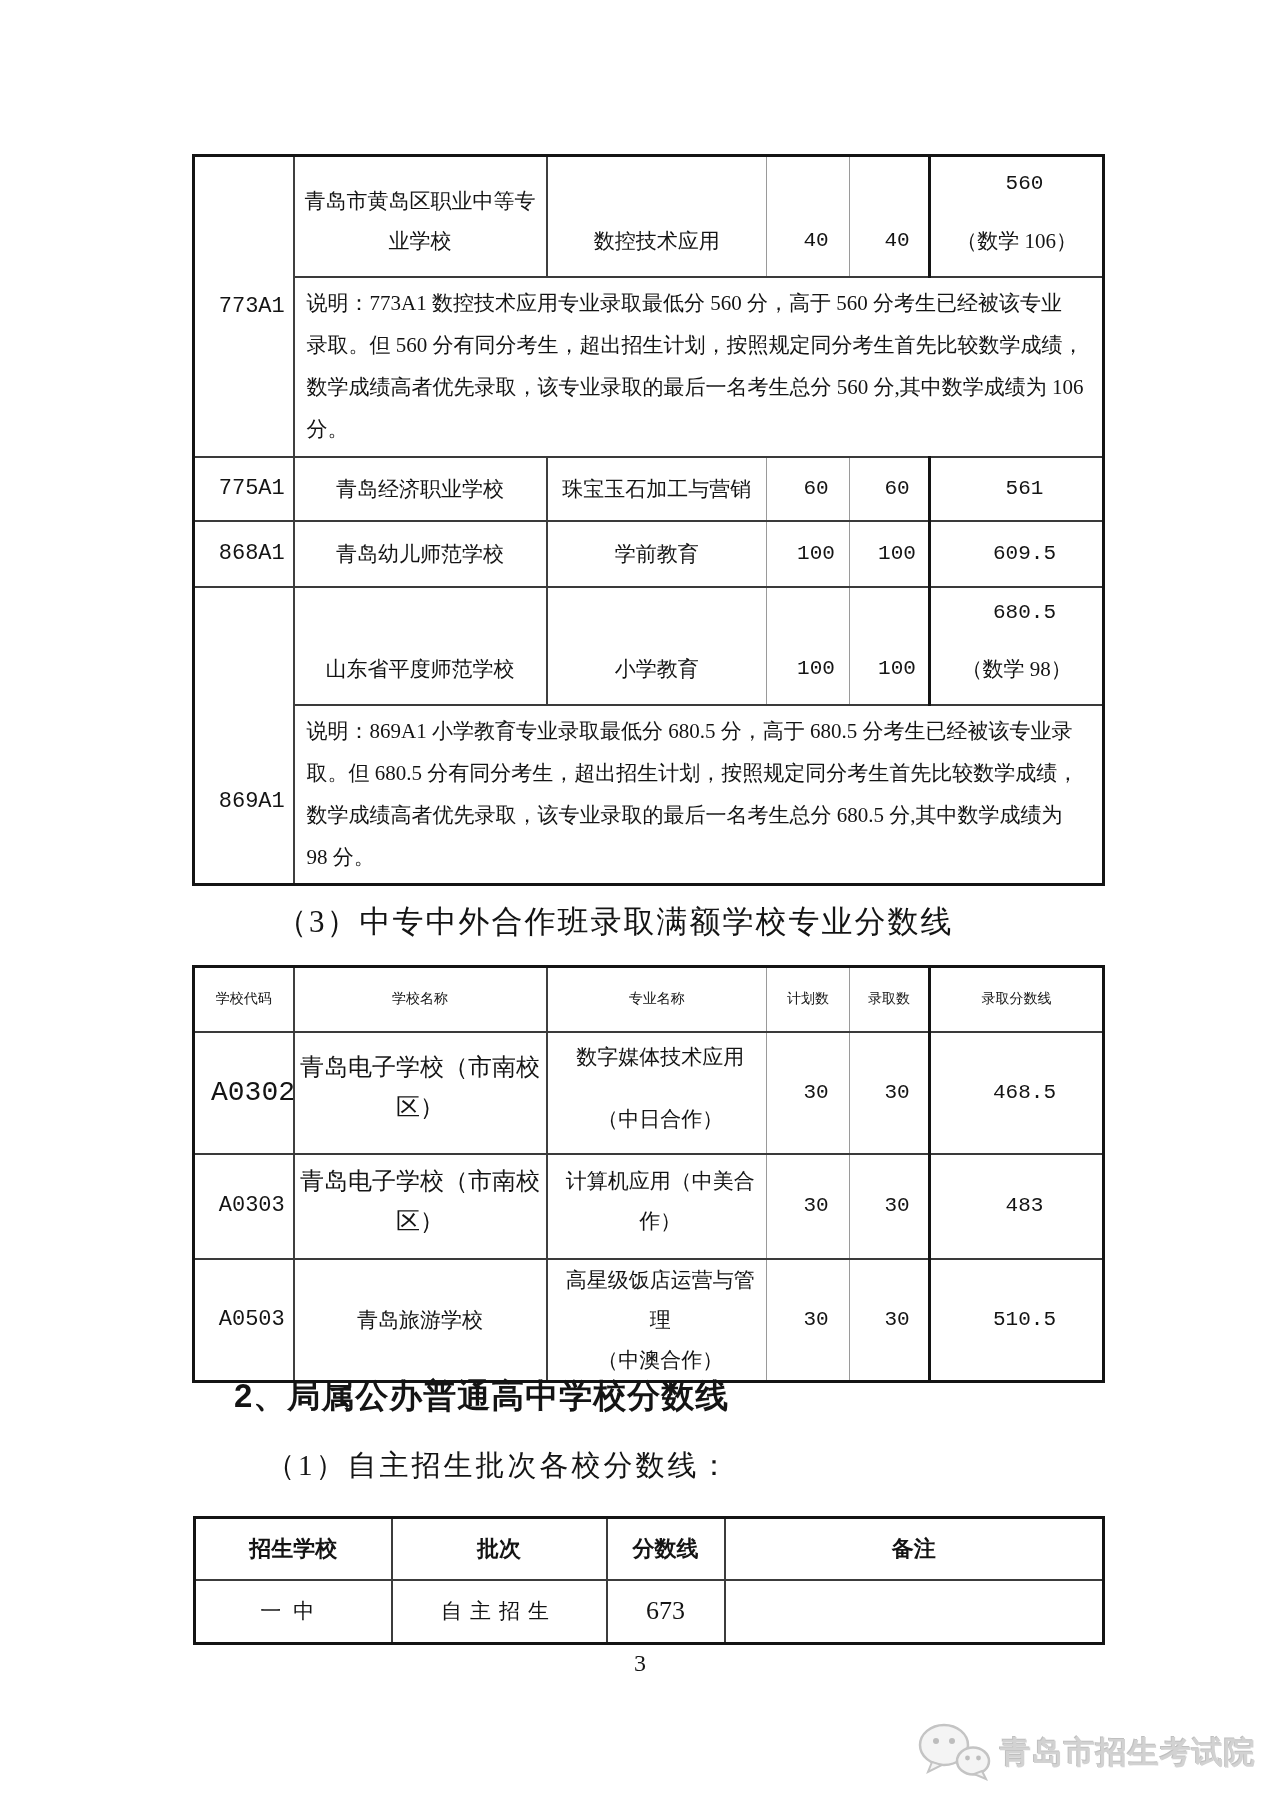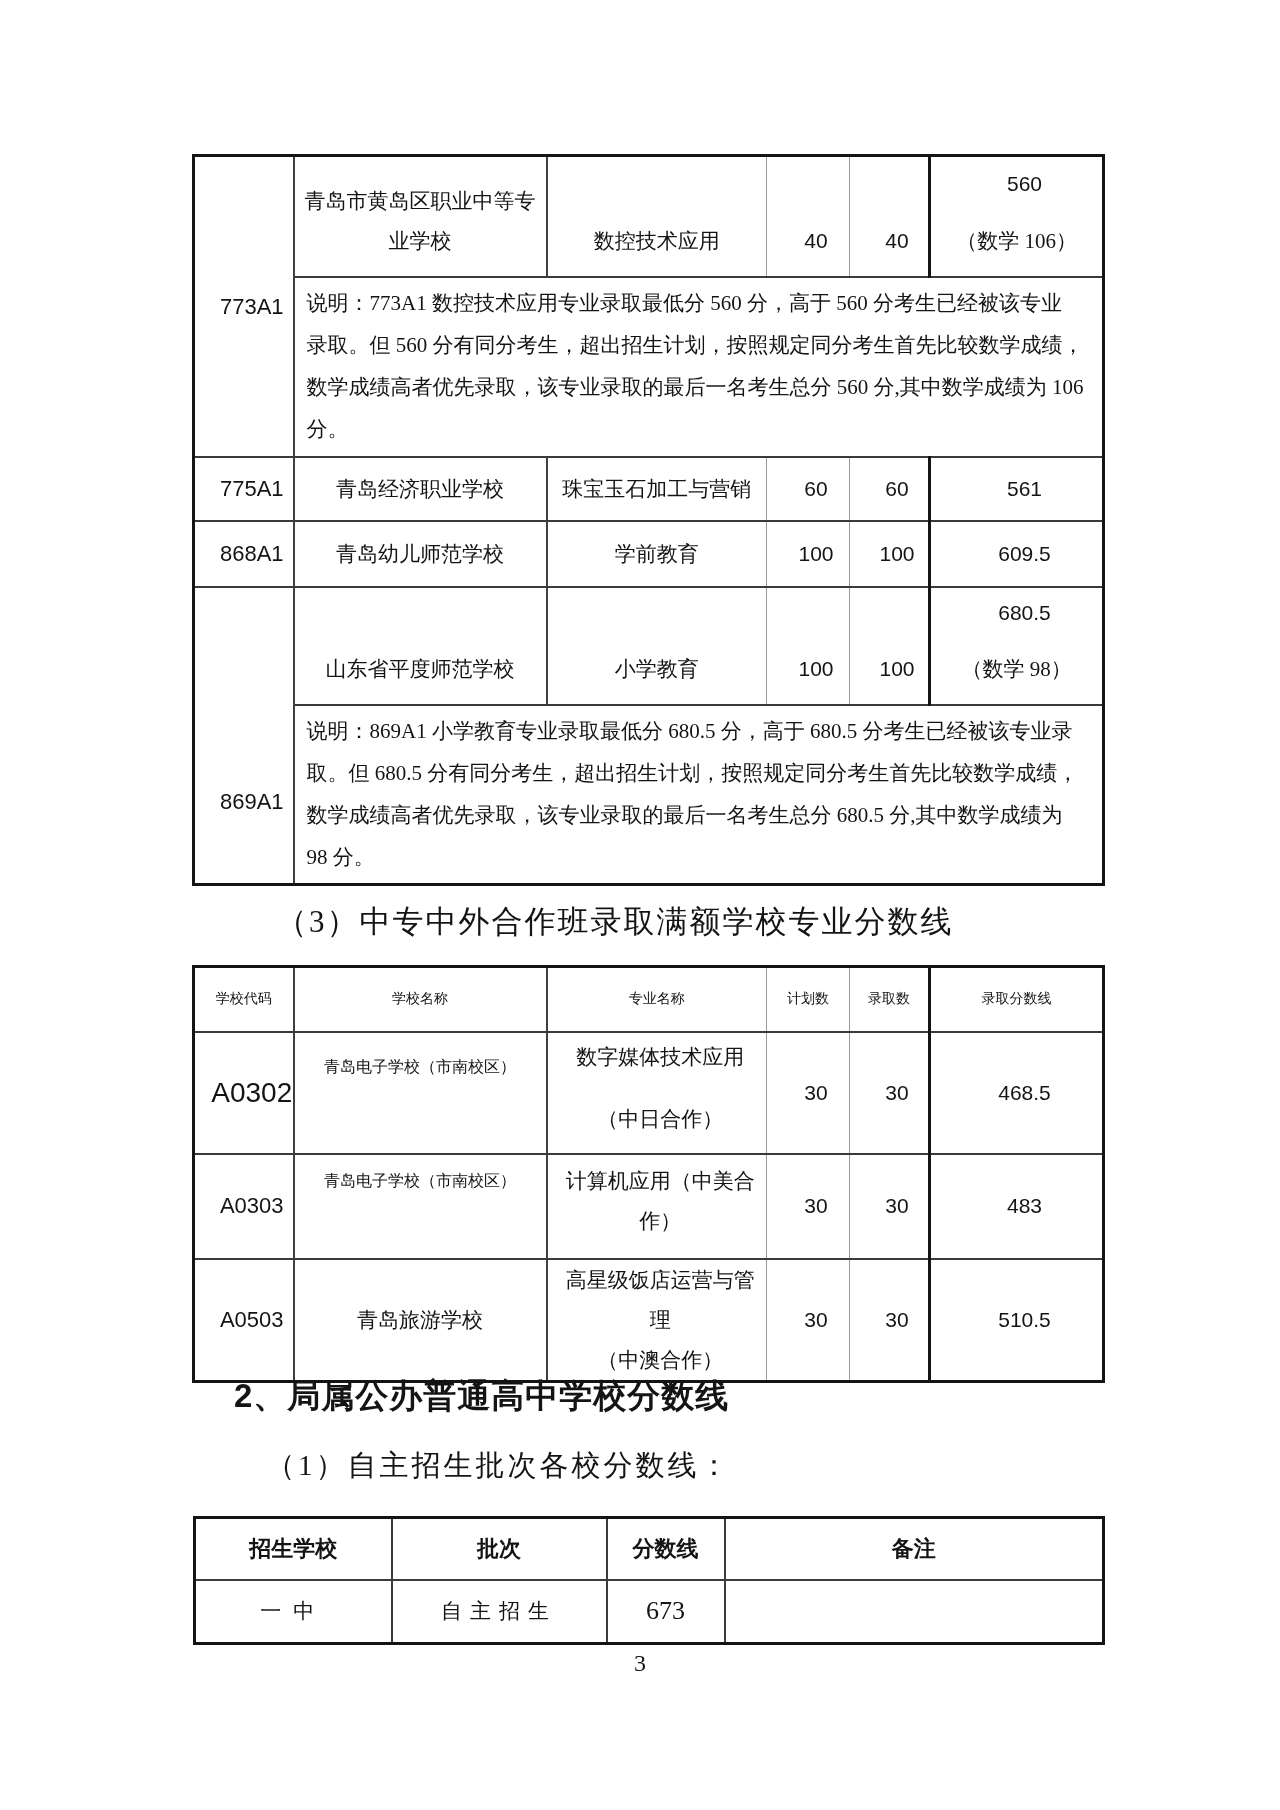--- a/index.html
+++ b/index.html
@@ -12,40 +12,40 @@
   td { padding:0; text-align:center; vertical-align:middle; font-size:21px; line-height:40px; overflow:hidden; }
 
   
   .t1 { left:192px; top:154px; width:910px; height:729px; border:3px solid #141414; }
   .t2 { left:192px; top:965px;  width:910px; height:387px; border:3px solid #141414; }
   .t1 td, .t2 td { border-top:2px solid #3a3a3a; border-bottom:2px solid #3a3a3a; }
   .vr-med    { border-right:2px solid #3f3f3f; }
   .vr-thin   { border-right:1px solid #9a9a9a; }
   .vr-strong { border-right:3px solid #141414; }
 
-  .num  { font-family:Liberation Sans, sans-serif;padding-left:16px; }
+  .num  { font-family:Liberation Mono, monospace;padding-left:16px; }
   .code-cell { vertical-align:top; font-size:22px; }
   .pt-a { padding-top:130px; }
   .pt-b { padding-top:194px; }
   .vbot { vertical-align:bottom; padding-bottom:15px; }
   .score-note { margin-top:17px; }
   .score-note-b { margin-top:16px; }
 
   .remark-cell {
     border-bottom:3px solid #141414; text-align:left; vertical-align:top;
     padding:4px 6px 0 12px;
   }
   .remark-line { white-space:nowrap; line-height:42px; height:42px; font-size:21px; }
 
   
   .t2 .hdr td { font-size:14px; }
   .vtop14 { vertical-align:top; padding-top:14px; }
   .vtop4  { vertical-align:top; padding-top:4px; }
   .vtop6  { vertical-align:top; padding-top:6px; }
-  .fit20  { font-size:16px;margin-left:8px; }
+  .fit20  { font-size:24px;margin-left:8px; }
   .pad4   { padding-left:11px; padding-right:4px;margin-top:28px; }
   .major2 { margin-top:22px; }
 
   
   .t3 { left:193px; top:1516px; width:909px; height:126px; border:3px solid #141414; }
   .t3 td { border:2px solid #3c3c3c; }
   .t3 .hdr td {
     font-family:"Liberation Sans", sans-serif; font-weight:bold; font-size:22px;
   }
   .sp12 { letter-spacing:12px; }
@@ -297,14 +297,29 @@
       <td class="sp12">一中</td>
       <td class="sp8">自主招生</td>
       <td class="serif26">673</td>
       <td></td>
     </tr>
   </tbody>
     </table>
 
   <div class="pagenum">3</div>
 
+  <div class="watermark">
+    <span class="wm-icon">
+      <svg width="78" height="62" viewBox="0 0 78 62">
+        <ellipse cx="28" cy="25" rx="24" ry="20" fill="#f4f4f4" stroke="#c4c4c4" stroke-width="2.5"></ellipse>
+        <path d="M16 42 L12 52 L26 45 Z" fill="#f4f4f4" stroke="#c4c4c4" stroke-width="2"></path>
+        <circle cx="20" cy="21" r="3" fill="#bdbdbd"></circle>
+        <circle cx="36" cy="21" r="3" fill="#bdbdbd"></circle>
+        <ellipse cx="57" cy="41" rx="16" ry="13.5" fill="#f4f4f4" stroke="#c4c4c4" stroke-width="2.5"></ellipse>
+        <path d="M66 51 L70 59 L58 54 Z" fill="#f4f4f4" stroke="#c4c4c4" stroke-width="2"></path>
+        <circle cx="51.5" cy="38" r="2.4" fill="#bdbdbd"></circle>
+        <circle cx="62.5" cy="38" r="2.4" fill="#bdbdbd"></circle>
+      </svg>
+    </span>
+    <span class="wm-text">青岛市招生考试院</span>
+  </div>
 
 </div>
 
 </body></html>

